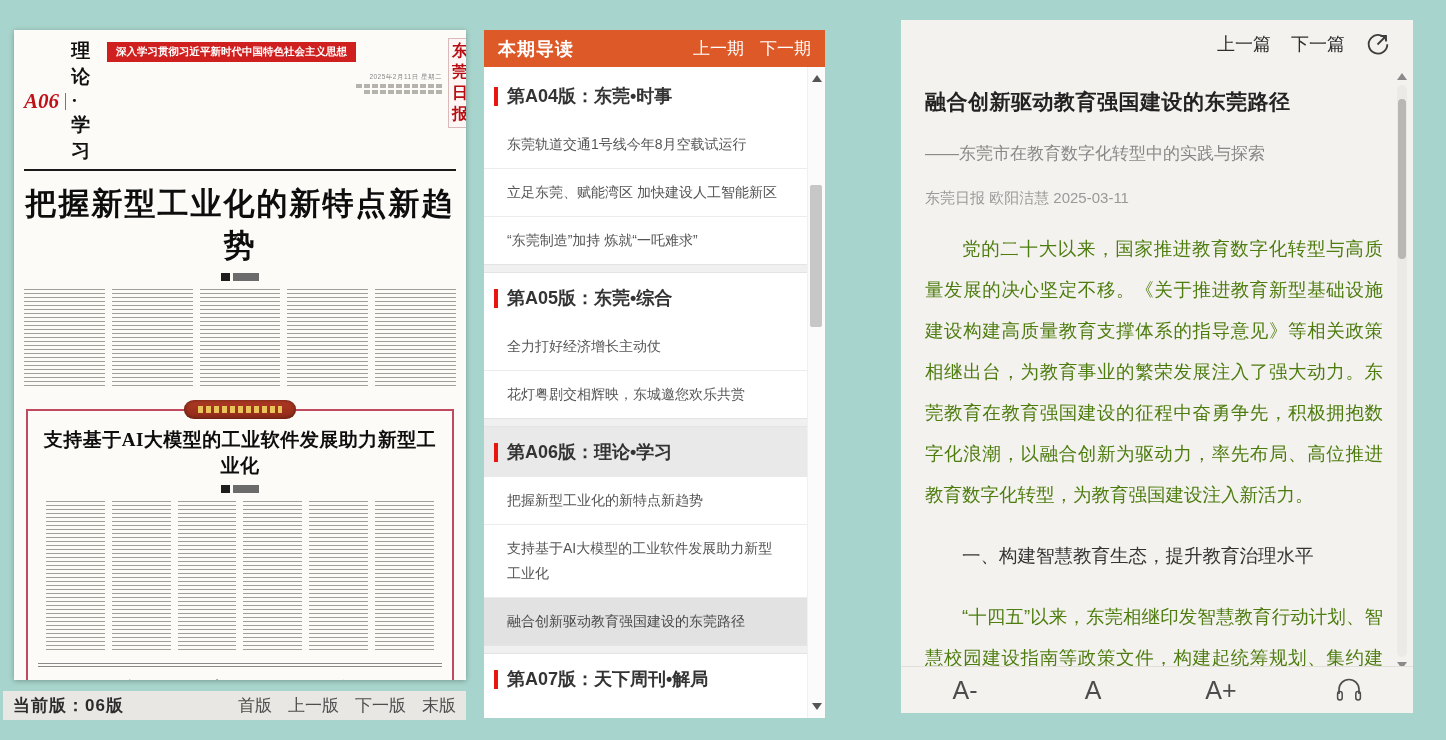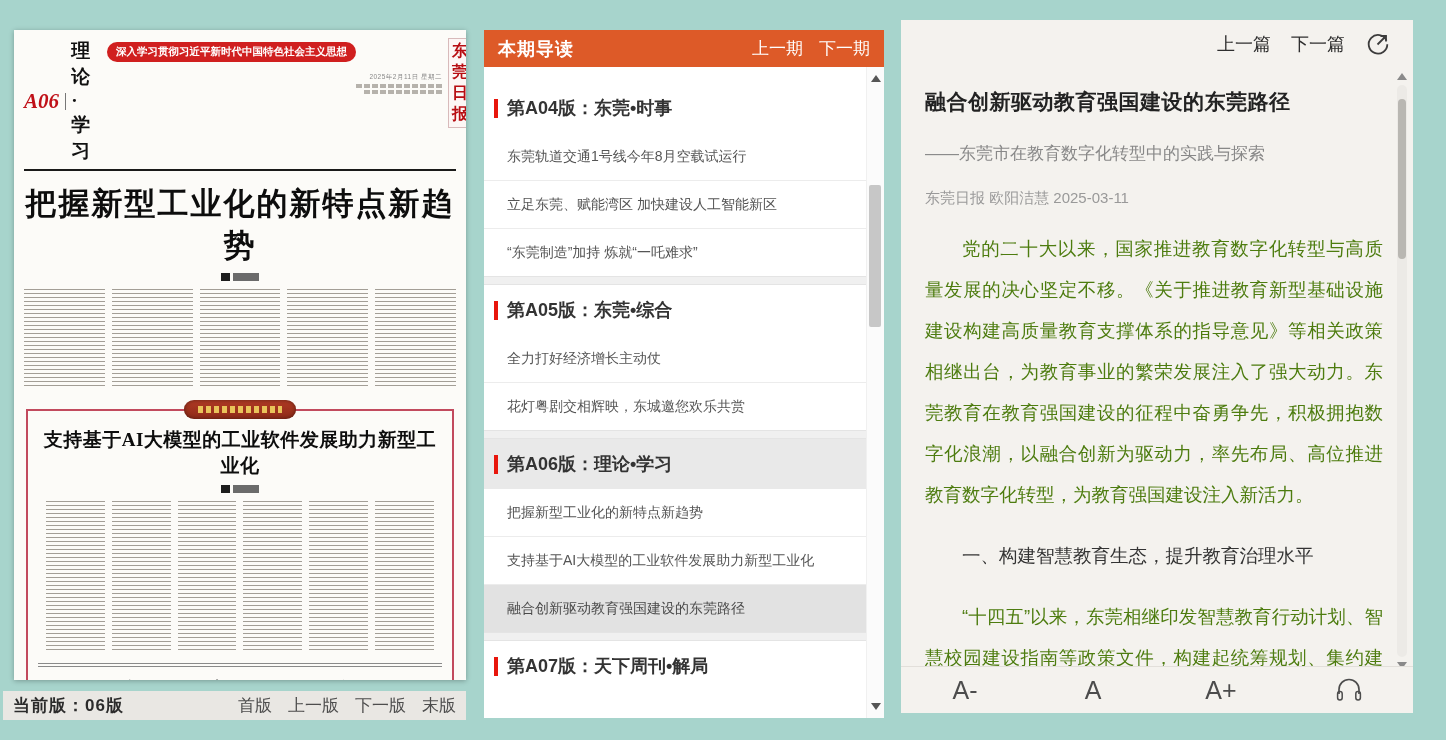--- a/index.html
+++ b/index.html
@@ -9,21 +9,21 @@
 
   
   .paper{position:absolute;left:14px;top:30px;width:452px;height:650px;background:#fcfbf8;
          box-shadow:0 1px 5px rgba(0,0,0,.28);overflow:hidden;}
   .p-head{display:flex;align-items:flex-start;padding:8px 10px 3px;}
   .p-head-left{display:flex;align-items:center;font-family:"Liberation Serif","DejaVu Serif",serif;font-weight:bold;}
   .p-pageno{color:#c01018;font-size:21px;font-style:italic;}
   .p-bar{width:1px;height:17px;background:#777;margin:0 6px;}
   .p-section{color:#111;font-size:19px;letter-spacing:2px;}
   .p-banner{margin-left:14px;margin-top:4px;background:#d01f1f;color:#fff;font-size:10.5px;font-weight:bold;
-            padding:3px 9px;white-space:nowrap;border-radius:10px;}
+            padding:3px 9px;white-space:nowrap;}
   .p-head-right{margin-left:auto;display:flex;align-items:center;gap:6px;}
   .p-meta{display:flex;flex-direction:column;align-items:flex-end;gap:2px;}
   .p-date{font-size:6.5px;color:#888;letter-spacing:.5px;}
   .p-meta-sim{width:86px;height:4px;background:repeating-linear-gradient(90deg,#b6b2ac 0 6px,transparent 6px 8px);}
   .p-meta-sim.short{width:78px;}
   .p-mast{font-family:"Liberation Serif","DejaVu Serif",serif;font-weight:bold;font-size:16px;color:#b70d12;
           letter-spacing:1px;border:1px solid #d8babb;padding:2px 3px;background:#fdf6f5;}
   .p-rule{height:2px;background:#1a1a1a;margin:2px 10px 0;}
   .p-h1{font-family:"Liberation Serif","DejaVu Serif",serif;font-weight:bold;font-size:31px;color:#0d0d0d;
         text-align:center;letter-spacing:2px;margin-top:12px;}
@@ -46,26 +46,26 @@
         text-align:center;letter-spacing:1px;}
 
   
   .pagenav{position:absolute;left:3px;top:691px;width:463px;height:29px;background:#e9e7e3;
            display:flex;align-items:center;padding:0 10px;box-sizing:border-box;}
   .pn-cur{font-size:17px;font-weight:bold;color:#2b2b2b;letter-spacing:1px;}
   .pn-links{margin-left:auto;display:flex;gap:16px;}
   .pn-links a{font-size:17px;color:#4d4d4d;text-decoration:none;cursor:pointer;}
 
   
-  .guide{position:absolute;left:484px;top:30px;width:400px;height:688px;background:#fff;overflow:hidden;}
+  .guide{position:absolute;left:484px;top:30px;width:341px;height:688px;background:#fff;overflow:hidden;}
   .g-head{height:37px;background:#dd5a28;color:#fff;display:flex;align-items:center;padding:0 14px;}
   .g-title{font-size:18px;font-weight:bold;letter-spacing:1px;}
   .g-nav{margin-left:auto;display:flex;gap:16px;}
   .g-nav a{color:#fff;font-size:17px;text-decoration:none;cursor:pointer;}
-  .g-list{position:absolute;top:37px;left:0;right:17px;bottom:0;overflow:hidden;padding-top:16px;}
+  .g-list{position:absolute;top:37px;left:0;right:17px;bottom:0;overflow:hidden;padding-top:4px;}
   .g-sec-head{display:flex;align-items:center;gap:9px;padding:13px 10px;}
   .g-sec-head .g-rbar{width:4px;height:19px;background:#e8160c;flex:0 0 auto;}
   .g-sec-head span.lbl{font-size:18px;font-weight:bold;color:#333;}
   .g-sec-head.active{background:#e9e9e9;}
   .g-item{padding:11px 26px 11px 23px;font-size:14px;color:#555;line-height:25px;cursor:pointer;}
   .g-item.sep{border-top:1px solid #ececec;}
   .g-item.active{background:#e2e2e2;color:#4a4a4a;}
   .g-band{height:7px;background:#f0f0f0;border-top:1px solid #e4e4e4;border-bottom:1px solid #e4e4e4;}
   
   .g-sb{position:absolute;top:37px;right:0;width:17px;bottom:0;background:#fbfbfb;border-left:1px solid #f0f0f0;}

